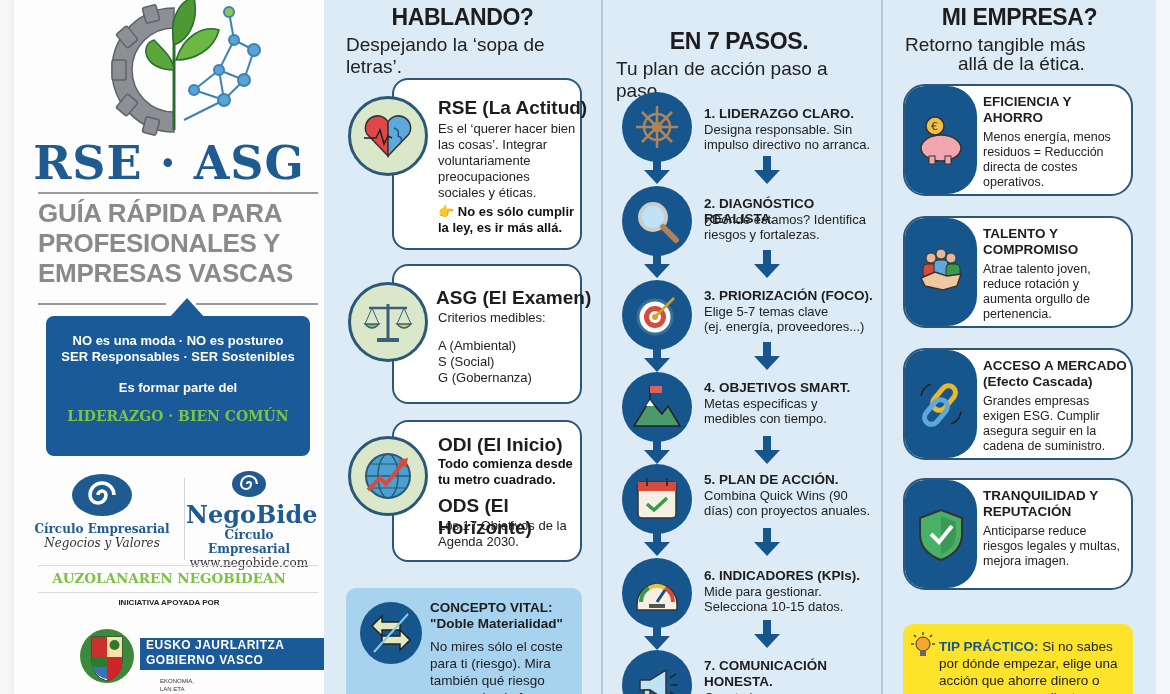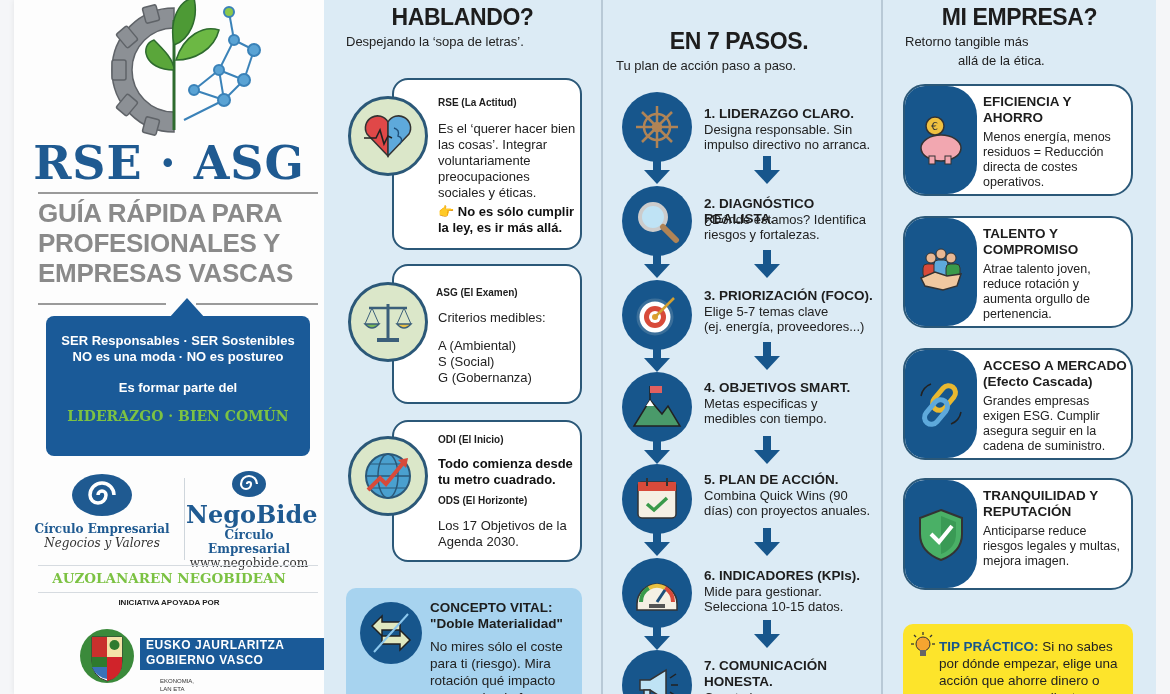--- a/index.html
+++ b/index.html
@@ -29,26 +29,26 @@
   .gov { position: absolute; left: 64px; top: 627px; }
   .gov-box { position: absolute; left: 62px; top: 11px; width: 198px; height: 32px; background: #1a5a98; }
   .gov-box div { color: #fff; font-size: 12px; font-weight: bold; line-height: 15px; padding-left: 6px; letter-spacing: 0.5px; }
   .gov-sub { position: absolute; left: 82px; top: 50px; font-size: 6px; color: #333; line-height: 8px; }
 
   
   .cols { position: absolute; left: 324px; top: 0; width: 832px; height: 694px; background: #dcebf5; }
   .col { position: absolute; top: 0; height: 694px; }
   .col-div { position: absolute; top: 0; width: 2px; height: 694px; background: #b8c9d6; }
   .col-h { position: absolute; width: 100%; text-align: center; font-weight: bold; font-size: 23px; color: #1d1d1d; letter-spacing: -0.4px; }
-  .col-sub { position: absolute; font-size: 13px; color: #222; }
+  .col-sub { position: absolute; font-size: 19px; color: #222; }
 
   
   .card1 { position: absolute; background: #fff; border: 2.5px solid #2b5878; border-radius: 16px; }
   .circ { position: absolute; border-radius: 50%; background: #dbe7c9; border: 3px solid #2b5878; display: flex; align-items: center; justify-content: center; }
-  .c-title { position: absolute; font-weight: bold; font-size: 10px; color: #1d1d1d; }
+  .c-title { position: absolute; font-weight: bold; font-size: 19px; color: #1d1d1d; }
   .c-text { position: absolute; font-size: 13px; color: #222; line-height: 16px; }
   .c-bold { font-weight: bold; color: #111; }
   .concept { position: absolute; left: 22px; top: 588px; width: 236px; height: 120px; background: #a7d3ef; border-radius: 10px; }
   .concept-icon { position: absolute; left: 14px; top: 14px; width: 62px; height: 62px; border-radius: 50%; background: #17568c; }
 
   
   .step-circ { position: absolute; left: 22px; width: 70px; height: 70px; border-radius: 50%; background: #17568c; display: flex; align-items: center; justify-content: center; }
   .arr { position: absolute; }
   .step-t { position: absolute; left: 104px; font-weight: bold; font-size: 13.5px; color: #1d1d1d; }
   .step-d { position: absolute; left: 104px; font-size: 13px; color: #222; line-height: 15px; }
@@ -110,22 +110,22 @@
     <div class="guide">
       <div>GUÍA RÁPIDA PARA</div>
       <div>PROFESIONALES  Y</div>
       <div>EMPRESAS VASCAS</div>
     </div>
     <div class="hr" style="left:24px; top:303px; width:128px;"></div>
     <div class="hr" style="left:182px; top:303px; width:122px;"></div>
     <div class="callout-arrow"></div>
     <div class="callout">
       <div class="l1">
+        <div>NO es una moda · NO es postureo</div>
         <div>SER Responsables · SER Sostenibles</div>
-        <div>NO es una moda · NO es postureo</div>
       </div>
       <div class="l2">
         <div>Es formar parte del</div>
       </div>
       <div class="green">LIDERAZGO · BIEN COMÚN</div>
     </div>
 
     <div class="org" style="left:8px; width:160px;">
       <svg class="mark" width="64" height="46" viewBox="0 0 64 46">
         <ellipse cx="32" cy="23" rx="30" ry="21" fill="#1f5a91"></ellipse>
@@ -251,21 +251,21 @@
             <line x1="14" y1="50" x2="48" y2="12" stroke="#8cc8ee" stroke-width="2"></line>
           </svg>
         </div>
         <div class="c-title" style="left:84px; top:12px; font-size:13.5px; line-height:16px;">
           <div>CONCEPTO VITAL:</div>
           <div>"Doble Materialidad"</div>
         </div>
         <div class="c-text" style="left:84px; top:50px; font-size:13.5px; line-height:17px;">
           <div>No mires sólo el coste</div>
           <div>para ti (riesgo). Mira</div>
-          <div>rotación qué impacto</div>
+          <div>también qué riesgo</div>
           <div>generas hacia fuera.</div>
         </div>
       </div>
     </div>
 
     <div class="col" style="left:276px; width:278px;margin-top:24px;">
       <div class="col-h" style="top:4px;">EN 7 PASOS.</div>
       <div class="col-sub" style="left:16px; top:34px;">Tu plan de acción paso a paso.</div>
 
       <div class="step-circ" style="top:68px;">

